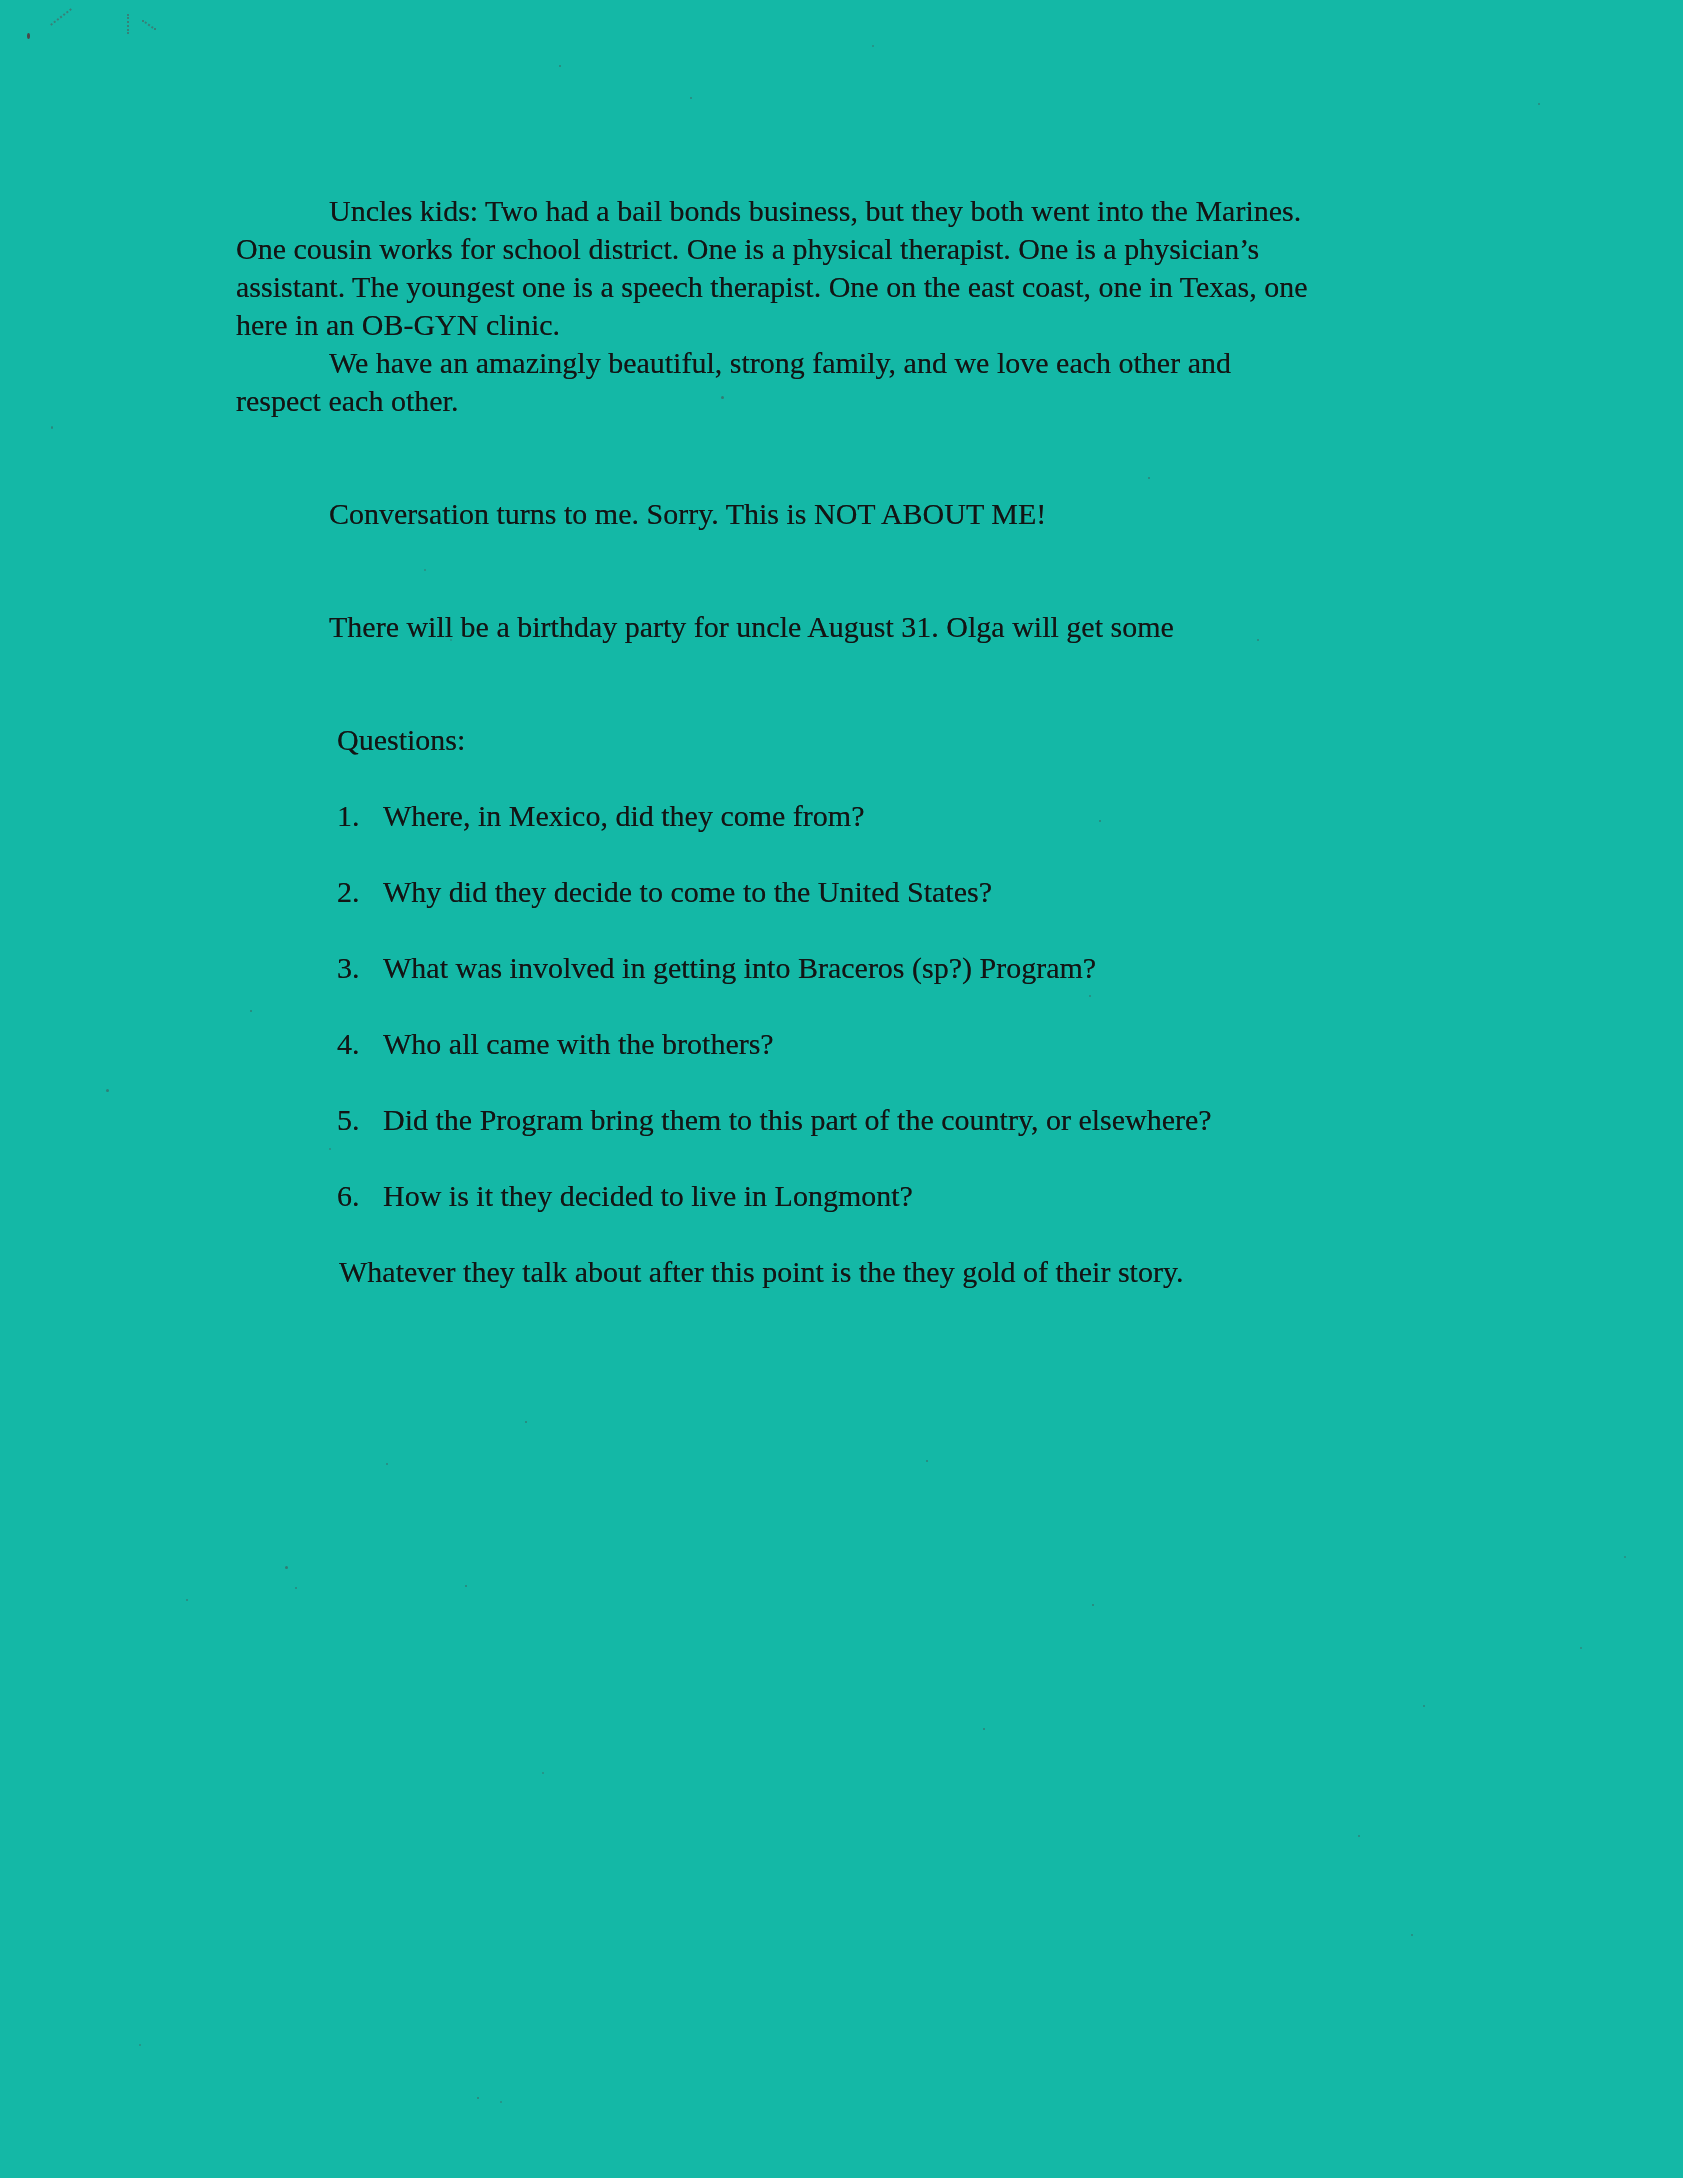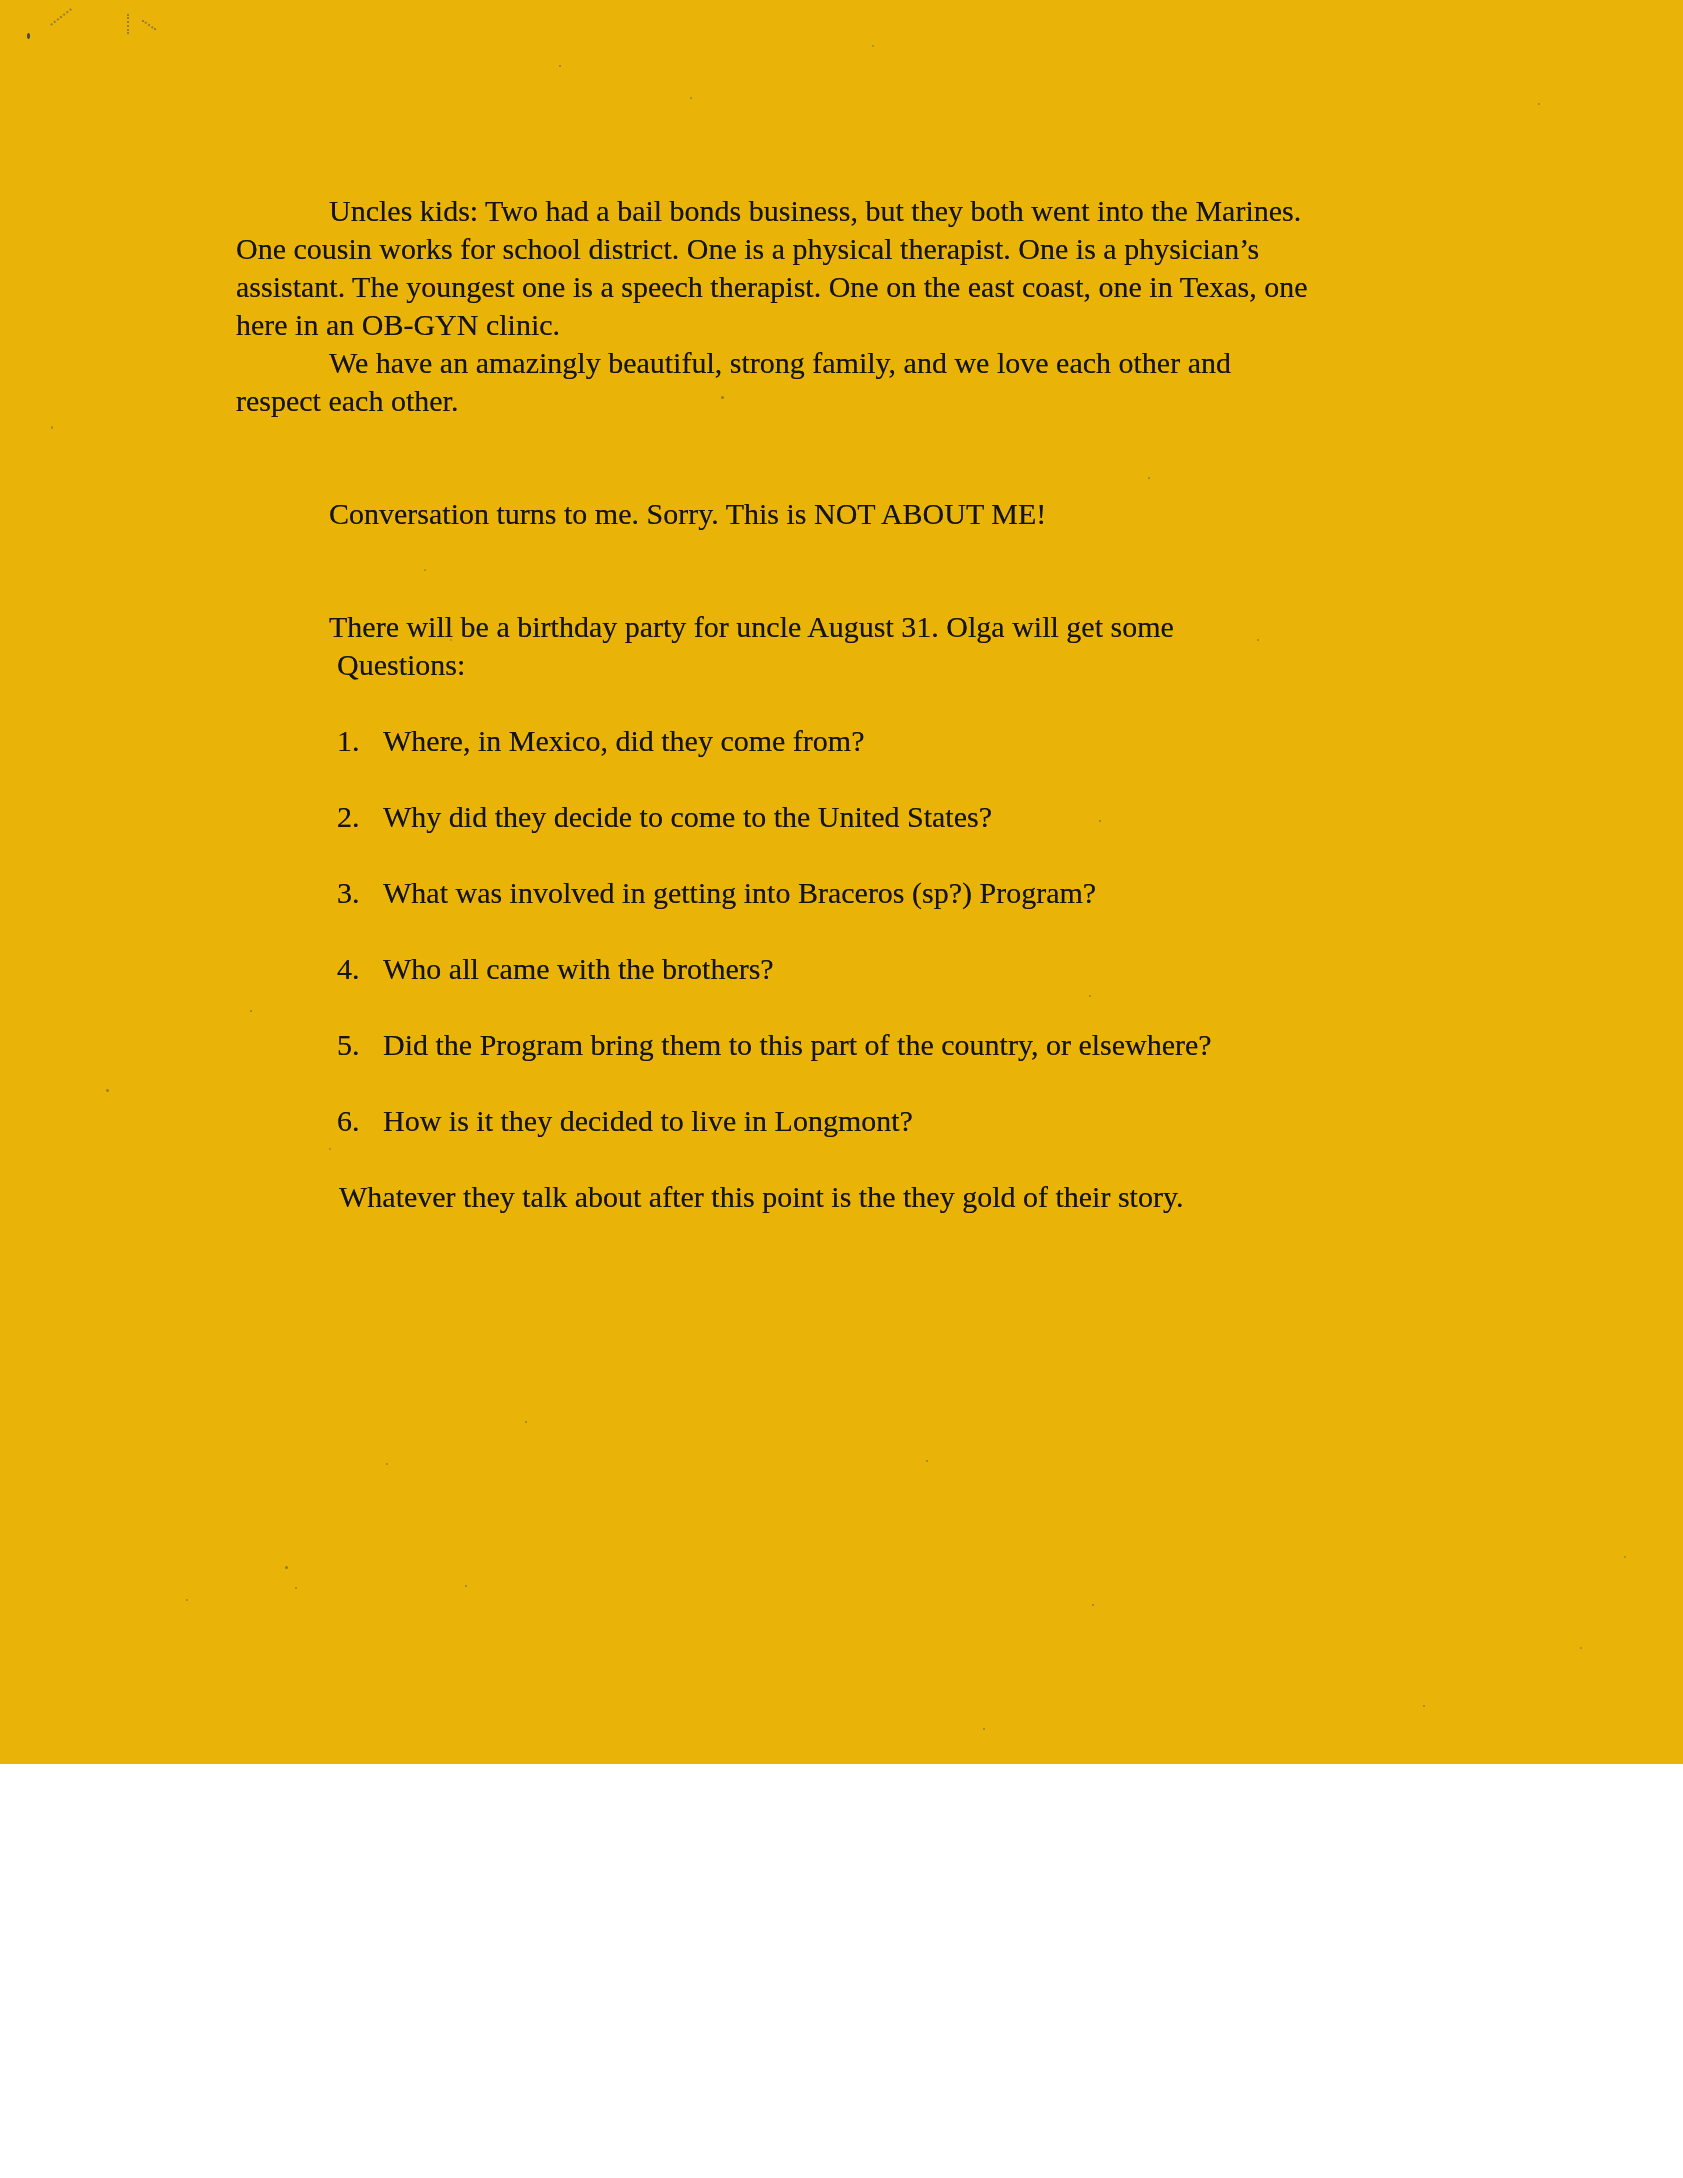--- a/index.html
+++ b/index.html
@@ -1,38 +1,38 @@
 <!DOCTYPE html>
 <html><head>
 <meta charset="utf-8">
 <style>
   html, body { margin: 0; padding: 0; }
   .page {
     position: relative;
     width: 1683px;
-    height: 1764px;
-    background: #eab308;
+    height: 2178px;
+    background: #14b8a6;
     overflow: hidden;
     font-family: "Liberation Serif", serif;
     color: #141414;
   }
   .content {
     position: absolute;
     left: 236px;
     top: 192px;
     width: 1238px;
     font-size: 30px;
     line-height: 38px;
     text-shadow: 0 0 0.6px rgba(0,0,0,0.55);
   }
   .line { white-space: nowrap; }
   .indent { text-indent: 93px; }
   .gap-block { margin-top: 75px; }
   .questions { margin-left: 101px; }
-  .q-heading { }
+  .q-heading { margin-top: 75px; }
   .question { margin-top: 38px; display: flex; }
   .q-num { flex: 0 0 46px; width: 46px; }
   .closing { margin-top: 38px; margin-left: 103px; white-space: nowrap; }
 
   
   .speck { position: absolute; background: #4a4a4a; border-radius: 50%; }
   .mark  { position: absolute; opacity: 0.55; }
 </style>
 </head>
 <body>

